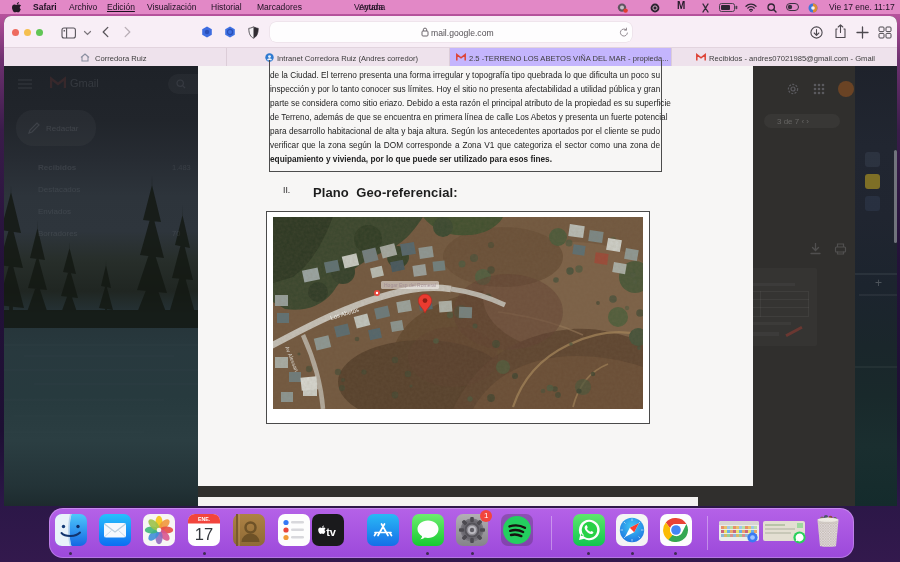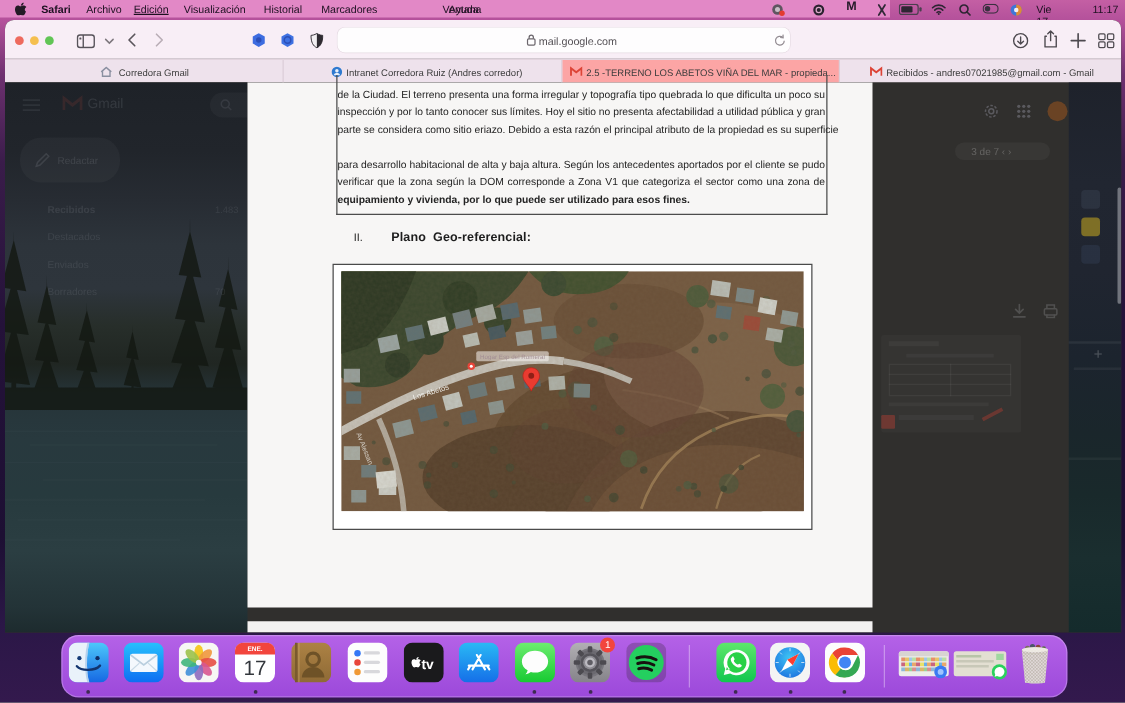--- a/index.html
+++ b/index.html
@@ -3,37 +3,37 @@
 <meta charset="utf-8">
 <style>
 * { margin:0; padding:0; box-sizing:border-box; }
 html,body { width:900px; height:562px; overflow:hidden; font-family:"Liberation Sans", sans-serif; }
 body { position:relative;
   background: linear-gradient(180deg, #c45fa4 0px, #b3509a 17px, #6e3170 60px, #3a1c4a 130px, #241239 260px, #1d0f33 430px, #2b1747 500px, #33194d 562px);
 }
 .abs { position:absolute; }
 
 
-.menubar { position:absolute; left:0; top:0; width:712px; height:14px; background:#e288c6; color:#1c1020; font-size:8.5px; }
+.menubar { position:absolute; left:0; top:0; width:900px; height:14px; background:#e288c6; color:#1c1020; font-size:8.5px; }
 .menubar span { position:absolute; top:2px; line-height:10px; }
 .mb-b { font-weight:bold; }
 
 
 .win { position:absolute; left:4px; top:16px; width:893px; height:490px; border-radius:7px 7px 0 0; overflow:hidden; background:#2f2e2c; }
 .toolbar { position:absolute; left:0; top:0; width:100%; height:31px; background:#f8eef6; }
 .tabbar { position:absolute; left:0; top:31px; width:100%; height:19px; background:#eee2ec; border-top:1px solid #e2d4de; }
 .tab { position:absolute; top:0; height:19px; font-size:7.6px; color:#3c3c3c; border-right:1px solid #dccdd8; overflow:hidden; white-space:nowrap; }
 .tab .tx { position:absolute; top:5.5px; }
-.tab-active { background:#fca5a5; }
+.tab-active { background:#c4b5fd; }
 .tl { position:absolute; border-radius:50%; width:7px; height:7px; top:13px; }
 
 .content { position:absolute; left:0; top:50px; width:100%; height:440px; background:#302f2d; }
 
 
-.page { position:absolute; left:194px; top:0px; width:500px; height:420px; background:#f7f6f5; }
+.page { position:absolute; left:194px; top:0px; width:555px; height:420px; background:#f7f6f5; }
 .page2 { position:absolute; left:194px; top:431px; width:500px; height:9px; background:#f3f2f1; }
 .ptxt { position:absolute; left:72px; width:390px; font-size:8.25px; color:#232323; text-align:justify; text-align-last:justify; white-space:nowrap; letter-spacing:0px; }
 
 
 .dock { position:absolute; left:49px; top:508px; width:805px; height:50px; border-radius:14px;
   background:linear-gradient(180deg, rgba(186,101,238,0.96), rgba(160,75,224,0.96));
   box-shadow: inset 0 0 0 1px rgba(255,255,255,0.25); }
 .dicon { position:absolute; top:6px; width:32px; height:32px; }
 .dicon svg { display:block; }
 .ddot { position:absolute; left:14.5px; top:38px; width:3px; height:3px; border-radius:50%; background:#3d2a52; }
@@ -163,21 +163,21 @@
         <rect x="1" y="7.4" width="5" height="4.6" rx="1" fill="none" stroke="#4d494f" stroke-width="1"></rect>
         <rect x="8" y="7.4" width="5" height="4.6" rx="1" fill="none" stroke="#4d494f" stroke-width="1"></rect>
       </svg>
   </div>
   <div class="tabbar">
     <div class="tab" style="left:0; width:223px;">
       <svg class="abs" style="left:76px; top:5px;" width="10" height="9" viewBox="0 0 10 9">
           <path d="M2 4 V8 H8 V4" fill="none" stroke="#8a8fa0" stroke-width="1.1"></path>
           <path d="M1 4.5 L5 1 L9 4.5" fill="none" stroke="#8a8fa0" stroke-width="1.2"></path>
         </svg>
-      <span class="tx" style="left:91px;">Corredora Gmail</span>
+      <span class="tx" style="left:91px;">Corredora Ruiz</span>
       </div>
     <div class="tab" style="left:223px; width:223px;">
       <svg class="abs" style="left:38px; top:5px;" width="9" height="9" viewBox="0 0 9 9">
           <circle cx="4.5" cy="4.5" r="4.2" fill="#2f7ad0"></circle>
           <circle cx="4.5" cy="3.6" r="1.4" fill="#e8f0fa"></circle>
           <path d="M1.8 7.2 a2.8 2.8 0 0 1 5.4 0z" fill="#e8f0fa"></path>
         </svg>
       <span class="tx" style="left:50px;">Intranet Corredora Ruiz (Andres corredor)</span>
       </div>
     <div class="tab tab-active" style="left:446px; width:222px;">
@@ -306,26 +306,27 @@
       <div class="abs" style="left:0px; top:64px; width:11px; height:11px; background:rgba(205,62,50,0.38); border-radius:1px;"></div>
       <div class="abs" style="left:14px; top:64px; width:60px; height:4px; background:rgba(255,255,255,0.04);"></div>
       <div class="abs" style="left:80px; top:62px; width:18px; height:3px; background:rgba(205,62,50,0.35); transform:rotate(-28deg);"></div>
     </div>
     <div class="page">
 
       <div class="abs" style="left:70.5px; top:-6px; width:393px; height:112px; border-left:1px solid #4c4c4c; border-right:1px solid #4c4c4c; border-bottom:1px solid #4c4c4c;"></div>
       <div class="ptxt" style="top:5.2px;">de la Ciudad. El terreno presenta una forma irregular y topografía tipo quebrada lo que dificulta un poco su</div>
       <div class="ptxt" style="top:33.0px;">parte se considera como sitio eriazo. Debido a esta razón el principal atributo de la propiedad es su superficie</div>
       <div class="ptxt" style="top:19.1px;">inspección y por lo tanto conocer sus límites. Hoy el sitio no presenta afectabilidad a utilidad pública y gran</div>
+      <div class="ptxt" style="top:46.9px;">de Terreno, además de que se encuentra en primera línea de calle Los Abetos y presenta  un fuerte potencial</div>
       <div class="ptxt" style="top:60.8px;">para desarrollo habitacional de alta y baja altura.  Según los antecedentes aportados por el cliente se pudo</div>
       <div class="ptxt" style="top:74.7px;">verificar que la zona según la DOM corresponde a Zona V1 que categoriza el sector como una zona de</div>
       <div class="ptxt" style="top:88.6px; text-align-last:left;font-weight:bold;">equipamiento y vivienda, por lo que puede ser utilizado para esos fines.</div>
 
       <div class="abs" style="left:85px; top:119px; font-size:8.6px; color:#1d1d1d;">II.</div>
-      <div class="abs" style="left:115px; top:119px; font-size:10px; font-weight:bold; color:#1d1d1d; letter-spacing:0.1px;">Plano&nbsp; Geo-referencial:</div>
+      <div class="abs" style="left:115px; top:119px; font-size:13px; font-weight:bold; color:#1d1d1d; letter-spacing:0.1px;">Plano&nbsp; Geo-referencial:</div>
 
       <div class="abs" style="left:68px; top:144.5px; width:384px; height:213px; border:1px solid #4a4a4a; background:#fff;"></div>
       <svg class="abs" style="left:75px; top:151px;" width="370" height="192" viewBox="0 0 370 192">
         <defs>
           <filter id="tex" x="0" y="0" width="100%" height="100%">
             <feTurbulence type="fractalNoise" baseFrequency="0.12" numOctaves="3" seed="7" result="n"></feTurbulence>
             <feColorMatrix in="n" type="matrix" values="0 0 0 0 0.18  0 0 0 0 0.12  0 0 0 0 0.06  0 0 0 0.55 0"></feColorMatrix>
             <feComposite operator="over" in2="SourceGraphic"></feComposite>
           </filter>
           <filter id="noise2">
@@ -558,21 +559,21 @@
         <rect width="32" height="32" rx="7" fill="#fdfdfd"></rect>
     <circle cx="8" cy="8.5" r="2.6" fill="#3478f6"></circle>
         <rect x="13" y="7" width="13" height="2.6" rx="1.3" fill="#d8d8dc"></rect>
     <circle cx="8" cy="16" r="2.6" fill="#e8453a"></circle>
         <rect x="13" y="14.5" width="13" height="2.6" rx="1.3" fill="#d8d8dc"></rect>
     <circle cx="8" cy="23.5" r="2.6" fill="#f09a37"></circle>
         <rect x="13" y="22" width="13" height="2.6" rx="1.3" fill="#d8d8dc"></rect>
     </svg>
   </div>
 
-  <div class="dicon" style="left:274px;">
+  <div class="dicon" style="left:263px;">
     <svg width="32" height="32" viewBox="0 0 32 32">
         <rect width="32" height="32" rx="7" fill="#1a1a1c"></rect>
     <text x="14.2" y="21.5" font-size="11" fill="#fff" font-weight="bold" font-family="Liberation Sans">tv</text>
     <g transform="translate(6.2,11.5) scale(0.82)" fill="#fff">
           <path d="M7.8 5.8 c0-1.6 1.3-2.3 1.3-2.3 c-0.7-1-1.9-1.1-2.3-1.1 c-1-0.1-1.9 0.6-2.4 0.6 c-0.5 0-1.2-0.6-2-0.6 C1 2.4 0 3.6 0 5.6 c0 1.2 0.5 2.5 1 3.3 c0.5 0.8 1 1.4 1.7 1.4 c0.7 0 1-0.4 1.8-0.4 c0.8 0 1 0.4 1.8 0.4 c0.7 0 1.2-0.7 1.7-1.4 c0.5-0.9 0.8-1.7 0.8-1.7 s-1-0.4-1-1.4z M6.4 1.6 c0.4-0.5 0.7-1.2 0.6-1.6 c-0.6 0-1.3 0.4-1.7 0.9 c-0.4 0.4-0.7 1.1-0.6 1.6 C5.3 2.6 6 2.1 6.4 1.6z"></path>
         </g>
     </svg>
   </div>
 
   <div class="dicon" style="left:317.9px;">

